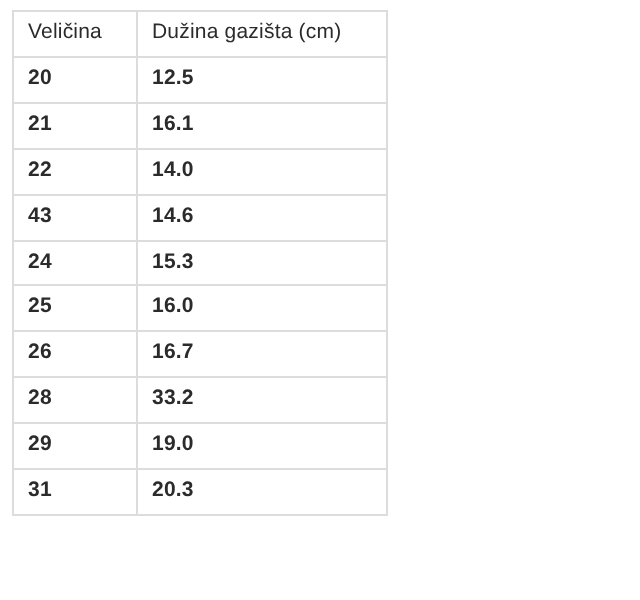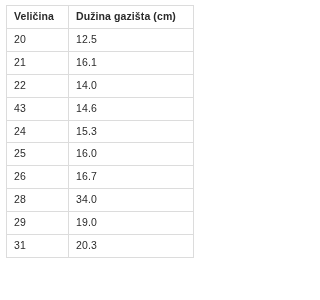--- a/index.html
+++ b/index.html
@@ -36,27 +36,27 @@
     height: 21.9px;
     line-height: 21.9px;
     text-align: left;
     vertical-align: middle;
     white-space: nowrap;
     overflow: hidden;
     color: #2b2b2b;
     font-size: 10.5px;
   }
   table.size-table th {
-    font-weight: bold;
+    font-weight: normal;
     font-size: 10.5px;
     letter-spacing: 0.1px;
     background: #ffffff;
   }
   table.size-table td {
-    font-weight: normal;
+    font-weight: bold;
     letter-spacing: 0.1px;
   }
 </style>
 </head>
 <body>
 
 <div id="table-wrap">
   <table class="size-table">
     <colgroup>
       <col class="col-size">
@@ -92,21 +92,21 @@
         <tr>
           <td>25</td>
           <td>16.0</td>
         </tr>
         <tr>
           <td>26</td>
           <td>16.7</td>
         </tr>
         <tr>
           <td>28</td>
-          <td>34.0</td>
+          <td>33.2</td>
         </tr>
         <tr>
           <td>29</td>
           <td>19.0</td>
         </tr>
         <tr>
           <td>31</td>
           <td>20.3</td>
         </tr>
       </tbody>

